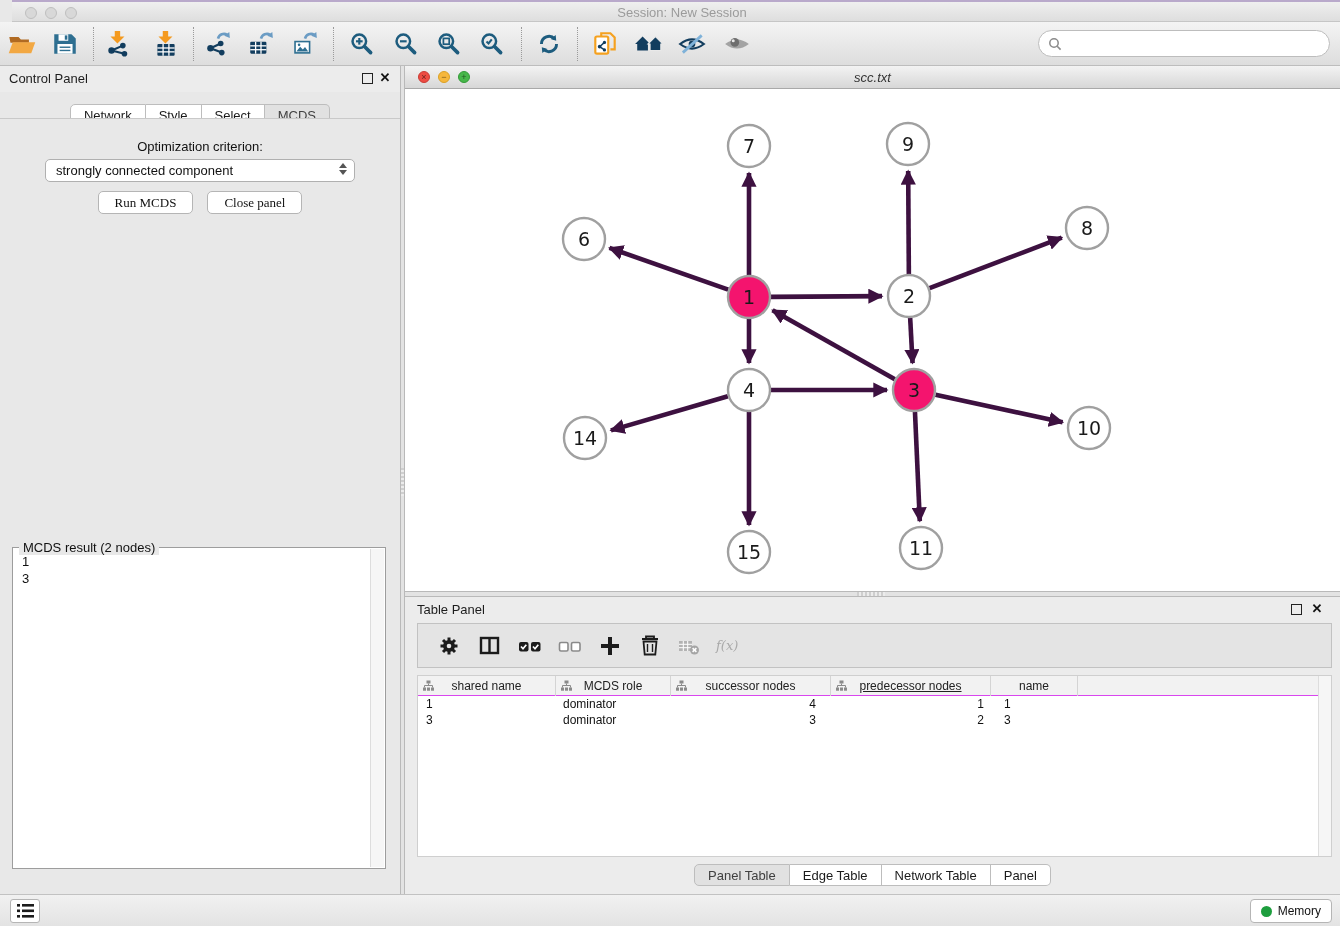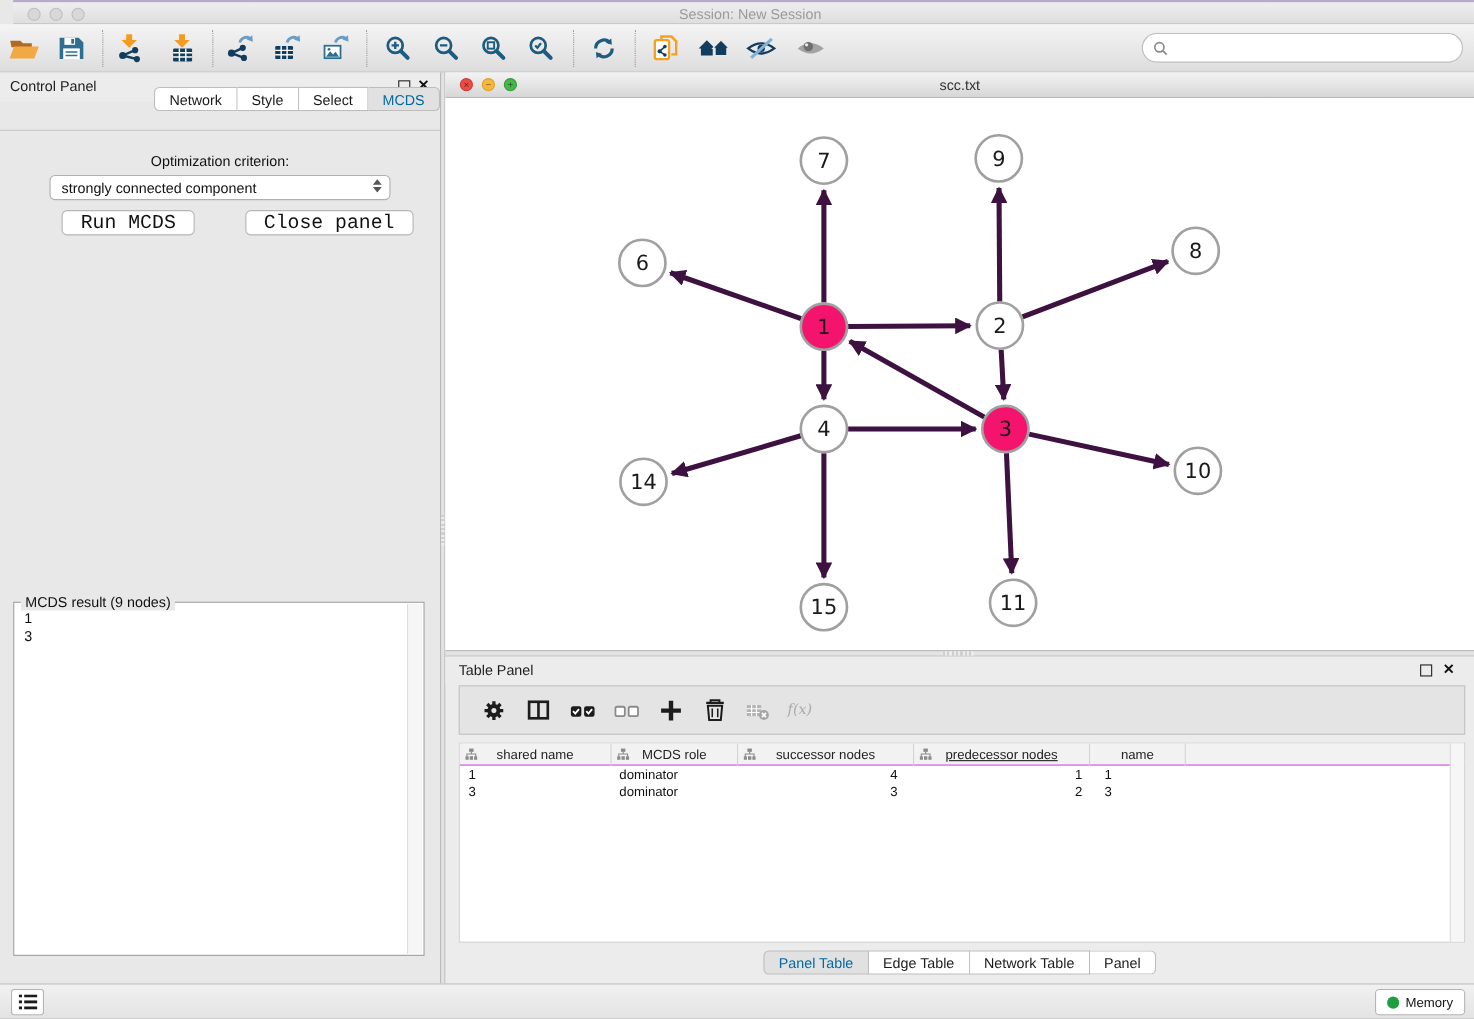--- a/index.html
+++ b/index.html
@@ -26,50 +26,50 @@
   #control-panel { position:absolute; left:0; top:66px; width:400px; height:828px; background:#e8e8e8; }
   .panel-head { position:absolute; left:0; top:0; right:0; height:26px; background:#ececec; }
   .panel-title { position:absolute; left:9px; top:5px; font-size:13px; color:#1d1d1d; }
   .float-btn { position:absolute; top:7px; width:11px; height:11px; border:1.6px solid #222; background:transparent; }
   .close-btn { position:absolute; top:4px; font-size:13px; font-weight:bold; color:#111; width:14px; text-align:center; }
   .seg { display:flex; }
   .seg .tab { background:#fff; border:1px solid #bdbdbd; border-left:none; font-size:13px;
     padding:3px 13px 0 13px; height:22px; color:#1a1a1a; cursor:default; }
   .seg .tab:first-child { border-left:1px solid #bdbdbd; border-radius:5px 0 0 5px; }
   .seg .tab:last-child { border-radius:0 5px 5px 0; }
-  .seg .tab.selected { background:#e1e1e1; color:#0369a1; }
-  #cp-tabs { position:absolute; top:13px; left:0; right:0; display:flex; justify-content:flex-end; }
+  .seg .tab.selected { background:#e1e1e1; color:#404040; }
+  #cp-tabs { position:absolute; top:38px; left:0; right:0; display:flex; justify-content:center; }
   #cp-body { position:absolute; left:0; right:0; top:52px; bottom:0; border-top:1px solid #c9c9c9; background:#e8e8e8; }
   #opt-label { position:absolute; top:20px; left:0; right:0; text-align:center; font-size:13px; color:#111; }
   #opt-select { position:absolute; left:45px; top:40px; width:310px; height:23px; background:#fff;
     border:1px solid #b0b0b0; border-radius:5px; font-size:13px; color:#111; display:flex; align-items:center; padding-left:10px; }
   #opt-select .stepper { position:absolute; right:7px; top:3px; display:flex; flex-direction:column; gap:2px; }
   .arr-up { width:0; height:0; border-left:4px solid transparent; border-right:4px solid transparent; border-bottom:5px solid #555; }
   .arr-dn { width:0; height:0; border-left:4px solid transparent; border-right:4px solid transparent; border-top:5px solid #555; }
   #cp-buttons { position:absolute; top:72px; left:0; right:0; display:flex; justify-content:center; gap:14px; }
-  .mac-btn { background:#fff; border:1px solid #b5b5b5; border-radius:5px; height:23px; font-size:18px;
-    padding:0 16px; color:#111; font-family:Liberation Mono, monospace;margin-left:32px; }
+  .mac-btn { background:#fff; border:1px solid #b5b5b5; border-radius:5px; height:23px; font-size:13px;
+    padding:0 16px; color:#111; font-family:Liberation Serif, serif; }
   #mcds-box { position:absolute; left:12px; right:14px; top:428px; bottom:25px; border:1px solid #9d9d9d; background:#fff; }
   #mcds-box .box-label { position:absolute; top:-8px; left:6px; background:#e8e8e8; padding:0 4px; font-size:13px; color:#111; }
   #mcds-lines { position:absolute; left:1px; top:2px; right:16px; bottom:1px; font-size:13px; color:#111; padding:3px 0 0 8px; line-height:17px; overflow:hidden; }
   #mcds-scroll { position:absolute; top:1px; right:1px; bottom:1px; width:14px; background:#f6f6f6; border-left:1px solid #ddd; }
 
   
   #vsplit { position:absolute; left:400px; top:66px; width:5px; height:828px; background:#e3e3e3;
     border-left:1px solid #b9b9b9; border-right:1px solid #b9b9b9; }
   #vsplit .grip { position:absolute; top:402px; left:0; width:3px; height:28px; background:repeating-linear-gradient(#cfcfcf 0 2px,#ececec 2px 4px); }
   #hsplit { position:absolute; left:405px; top:591px; width:935px; height:6px; background:#e3e3e3;
     border-top:1px solid #b9b9b9; border-bottom:1px solid #b9b9b9; }
   #hsplit .grip { position:absolute; left:452px; top:0; height:4px; width:28px; background:repeating-linear-gradient(90deg,#cfcfcf 0 2px,#ececec 2px 4px); }
 
   
   #network-window { position:absolute; left:405px; top:66px; width:935px; height:525px; background:#fff; }
   #nw-titlebar { position:absolute; left:0; top:0; right:0; height:23px;
     background:linear-gradient(#f3f3f3,#d7d7d7); border-bottom:1px solid #a9a9a9; }
-  #nw-titlebar .title { position:absolute; left:0; right:0; top:4px; text-align:center; font-size:13px; color:#333; }
+  #nw-titlebar .title { position:absolute; left:0; right:0; top:4px; text-align:center; font-size:13px; color:#333;font-style:italic; }
   #nw-canvas { position:absolute; left:0; top:23px; width:935px; height:502px; background:#fff; }
 
   
   #table-panel { position:absolute; left:405px; top:597px; width:935px; height:297px; background:#ececec; }
   #tp-toolbar { position:absolute; left:12px; right:8px; top:26px; height:45px; background:#e4e4e4;
     border:1px solid #c2c2c2; display:flex; align-items:center; gap:4px; padding-left:14px; }
   .tpi { width:36px; height:36px; display:flex; align-items:center; justify-content:center; }
   #fx-label { font-family:"DejaVu Serif", serif; font-style:italic; color:#a9a9a9; font-size:13px; margin-left:4px; }
   #tbl { position:absolute; left:12px; right:8px; top:78px; bottom:37px; background:#fff; border:1px solid #cfcfcf; }
   #tbl-head { display:flex; height:20px; background:#f2f2f2; border-bottom:1px solid #d946ef; }
@@ -290,21 +290,21 @@
         <span class="stepper">
             <span class="arr-up"></span>
             <span class="arr-dn"></span>
           </span>
       </div>
       <div id="cp-buttons">
         <button class="mac-btn">Run MCDS</button>
         <button class="mac-btn">Close panel</button>
       </div>
       <div id="mcds-box">
-        <span class="box-label">MCDS result (9 nodes)</span>
+        <span class="box-label">MCDS result (2 nodes)</span>
         <div id="mcds-lines">
             <div>1</div>
             <div>3</div>
           </div>
         <div id="mcds-scroll"></div>
       </div>
     </div>
   </div>
 
   <div id="vsplit">

